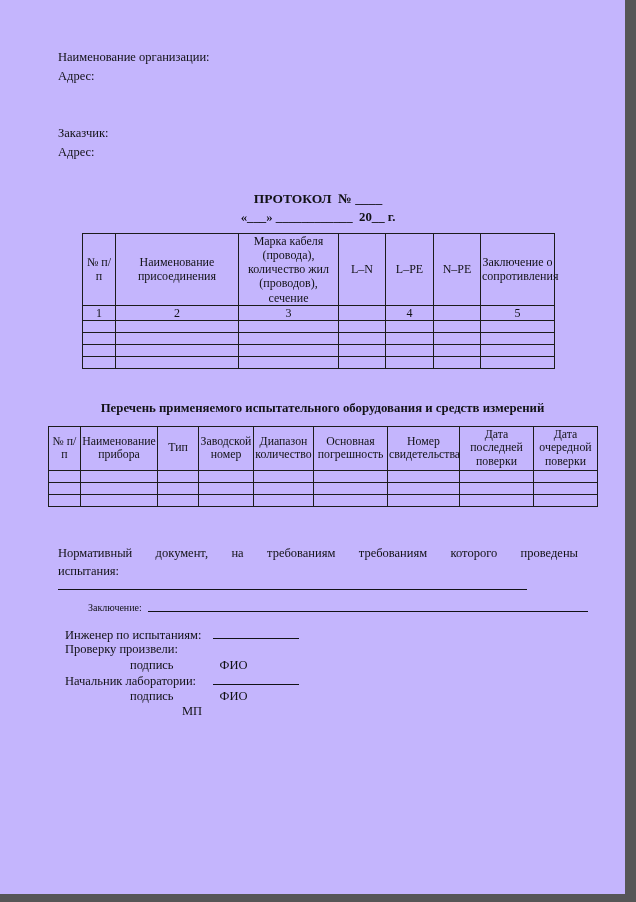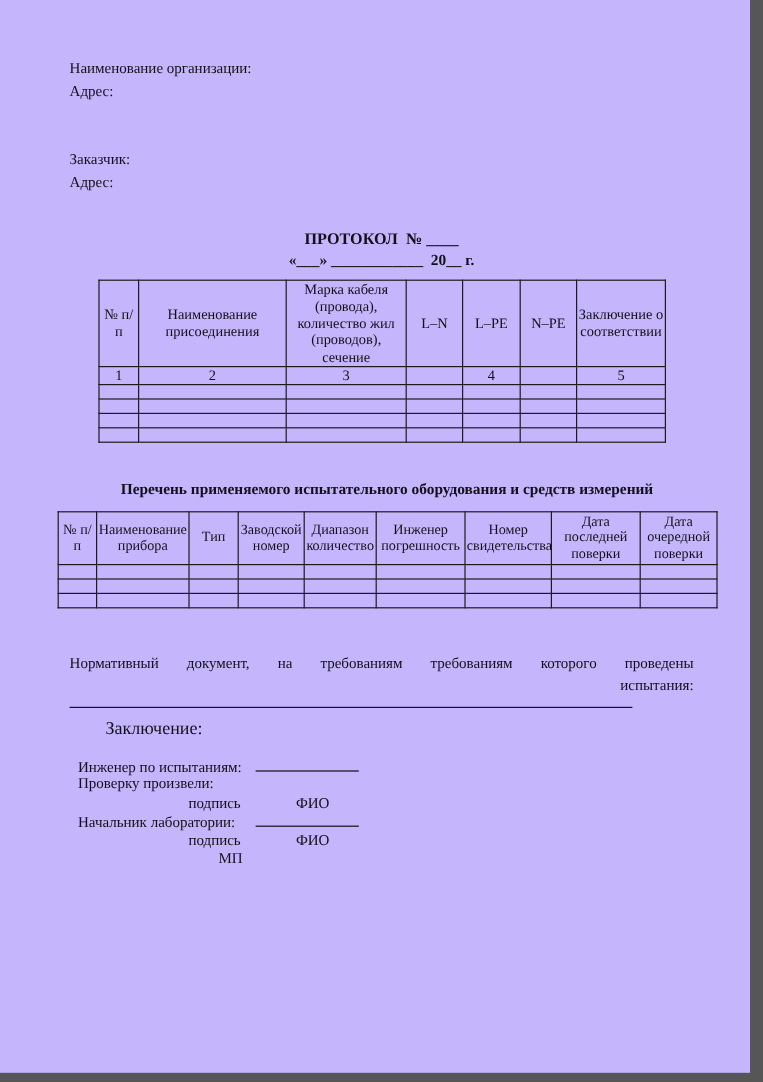--- a/index.html
+++ b/index.html
@@ -36,33 +36,33 @@
   .t1 tr.num td { height: 13px; font-size: 12px; }
   .t1 tr.empty td { height: 12px; }
 
   .t2-title { margin-top: 30px; width: 549px; margin-left: -10px; text-align: center; font-weight: bold; font-size: 12.8px; line-height: 18px; }
   .t2 { margin-top: 9px; margin-left: -10px; width: 549px; }
   .t2 thead th { height: 44px; font-size: 11.8px; }
   .t2 tr.empty td { height: 12px; }
 
   .para { margin-top: 37px; width: 520px; font-size: 12.5px; }
   .para-line1 { display: block; text-align: justify; text-align-last: justify; line-height: 18px; }
-  .para-line2 { display: block; line-height: 18px; text-align: right; }
+  .para-line2 { display: block; line-height: 18px; }
 
   .blank-rule { margin-top: 9px; width: 469px; border-top: 1px solid #121216; height: 0; }
 
-  .conclusion-row { margin-top: 9px; width: 530px; display: flex; align-items: flex-start; font-size: 15px; line-height: 18px; flex-direction: column; }
+  .conclusion-row { margin-top: 9px; width: 530px; display: flex; align-items: center; font-size: 10px; line-height: 18px; }
   .conclusion-label { margin-left: 30px; white-space: nowrap; }
   .conclusion-line { flex: 1; border-bottom: 1px solid #121216; margin-left: 6px; margin-bottom: 3px; height: 12px; }
 
   .sig-block { margin-top: 10px; margin-left: 7px; font-size: 12.5px; }
   .sig-row { line-height: 15.5px; height: 15.5px; white-space: nowrap; }
   .sig-label { display: inline-block; width: 148px; }
   .sig-line { display: inline-block; width: 86px; border-bottom: 1px solid #121216; height: 12px; }
-  .cap-sign { display: inline-block; margin-left: 92px; }
+  .cap-sign { display: inline-block; margin-left: 65px; }
   .cap-name { display: inline-block; margin-left: 46px; }
   .stamp { display: inline-block; margin-left: 117px; }
 </style>
 </head>
 <body>
 
 <div class="page">
   <div class="content">
 
     <div>
@@ -91,21 +91,21 @@
           <col style="width:74px">
       </colgroup>
       <thead>
         <tr>
           <th>№ п/п</th>
           <th>Наименование присоединения</th>
           <th>Марка кабеля (провода), количество жил (проводов), сечение</th>
           <th>L–N</th>
           <th>L–PE</th>
           <th>N–PE</th>
-          <th>Заключение о соответствии</th>
+          <th>Заключение о сопротивления</th>
         </tr>
       </thead>
       <tbody>
         <tr class="num">
           <td>1</td>
           <td>2</td>
           <td>3</td>
           <td></td>
           <td>4</td>
           <td></td>
@@ -164,21 +164,21 @@
           <col style="width:74px">
           <col style="width:64px">
       </colgroup>
       <thead>
         <tr>
           <th>№ п/п</th>
           <th>Наименование прибора</th>
           <th>Тип</th>
           <th>Заводской номер</th>
           <th>Диапазон количество</th>
-          <th>Инженер погрешность</th>
+          <th>Основная погрешность</th>
           <th>Номер свидетельства</th>
           <th>Дата последней поверки</th>
           <th>Дата очередной поверки</th>
         </tr>
       </thead>
       <tbody>
         <tr class="empty">
           <td></td>
             <td></td>
             <td></td>

